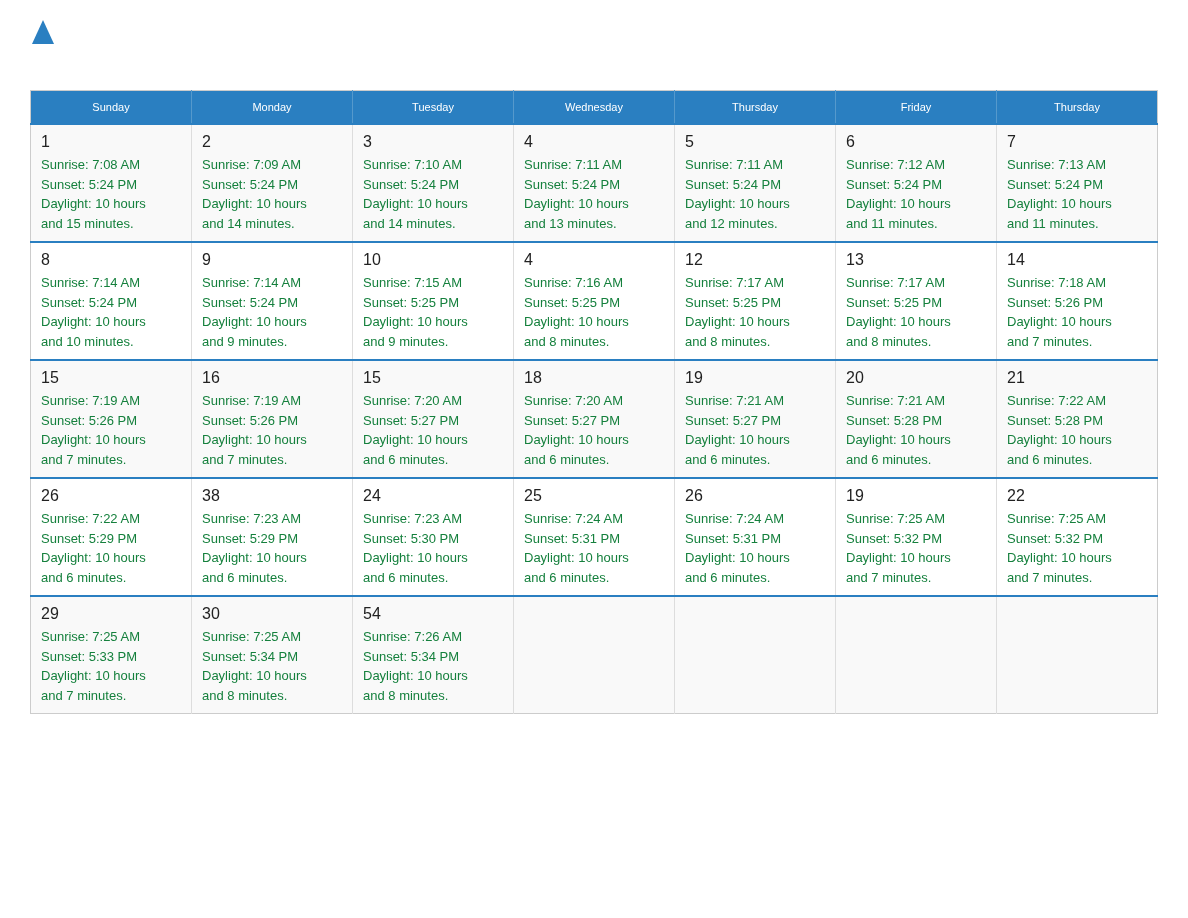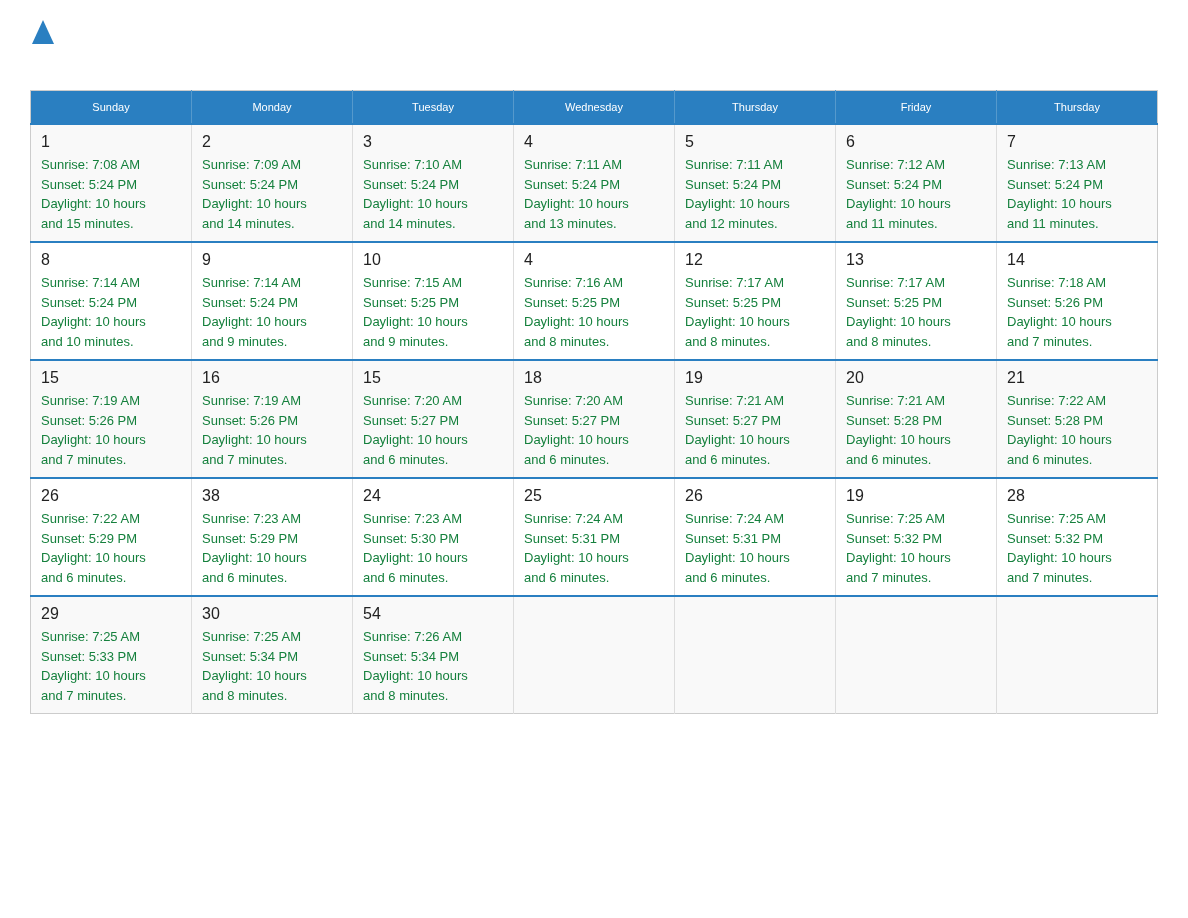--- a/index.html
+++ b/index.html
@@ -256,21 +256,21 @@
       </td>
         <td>
         <span class="day-number">26</span>
         <div class="day-info">Sunrise: 7:24 AM<br>Sunset: 5:31 PM<br>Daylight: 10 hours<br>and 6 minutes.</div>
       </td>
         <td>
         <span class="day-number">19</span>
         <div class="day-info">Sunrise: 7:25 AM<br>Sunset: 5:32 PM<br>Daylight: 10 hours<br>and 7 minutes.</div>
       </td>
         <td>
-        <span class="day-number">28</span>
+        <span class="day-number">22</span>
         <div class="day-info">Sunrise: 7:25 AM<br>Sunset: 5:32 PM<br>Daylight: 10 hours<br>and 7 minutes.</div>
       </td>
       </tr>
       <tr>
         <td>
         <span class="day-number">29</span>
         <div class="day-info">Sunrise: 7:25 AM<br>Sunset: 5:33 PM<br>Daylight: 10 hours<br>and 7 minutes.</div>
       </td>
         <td>
         <span class="day-number">30</span>

